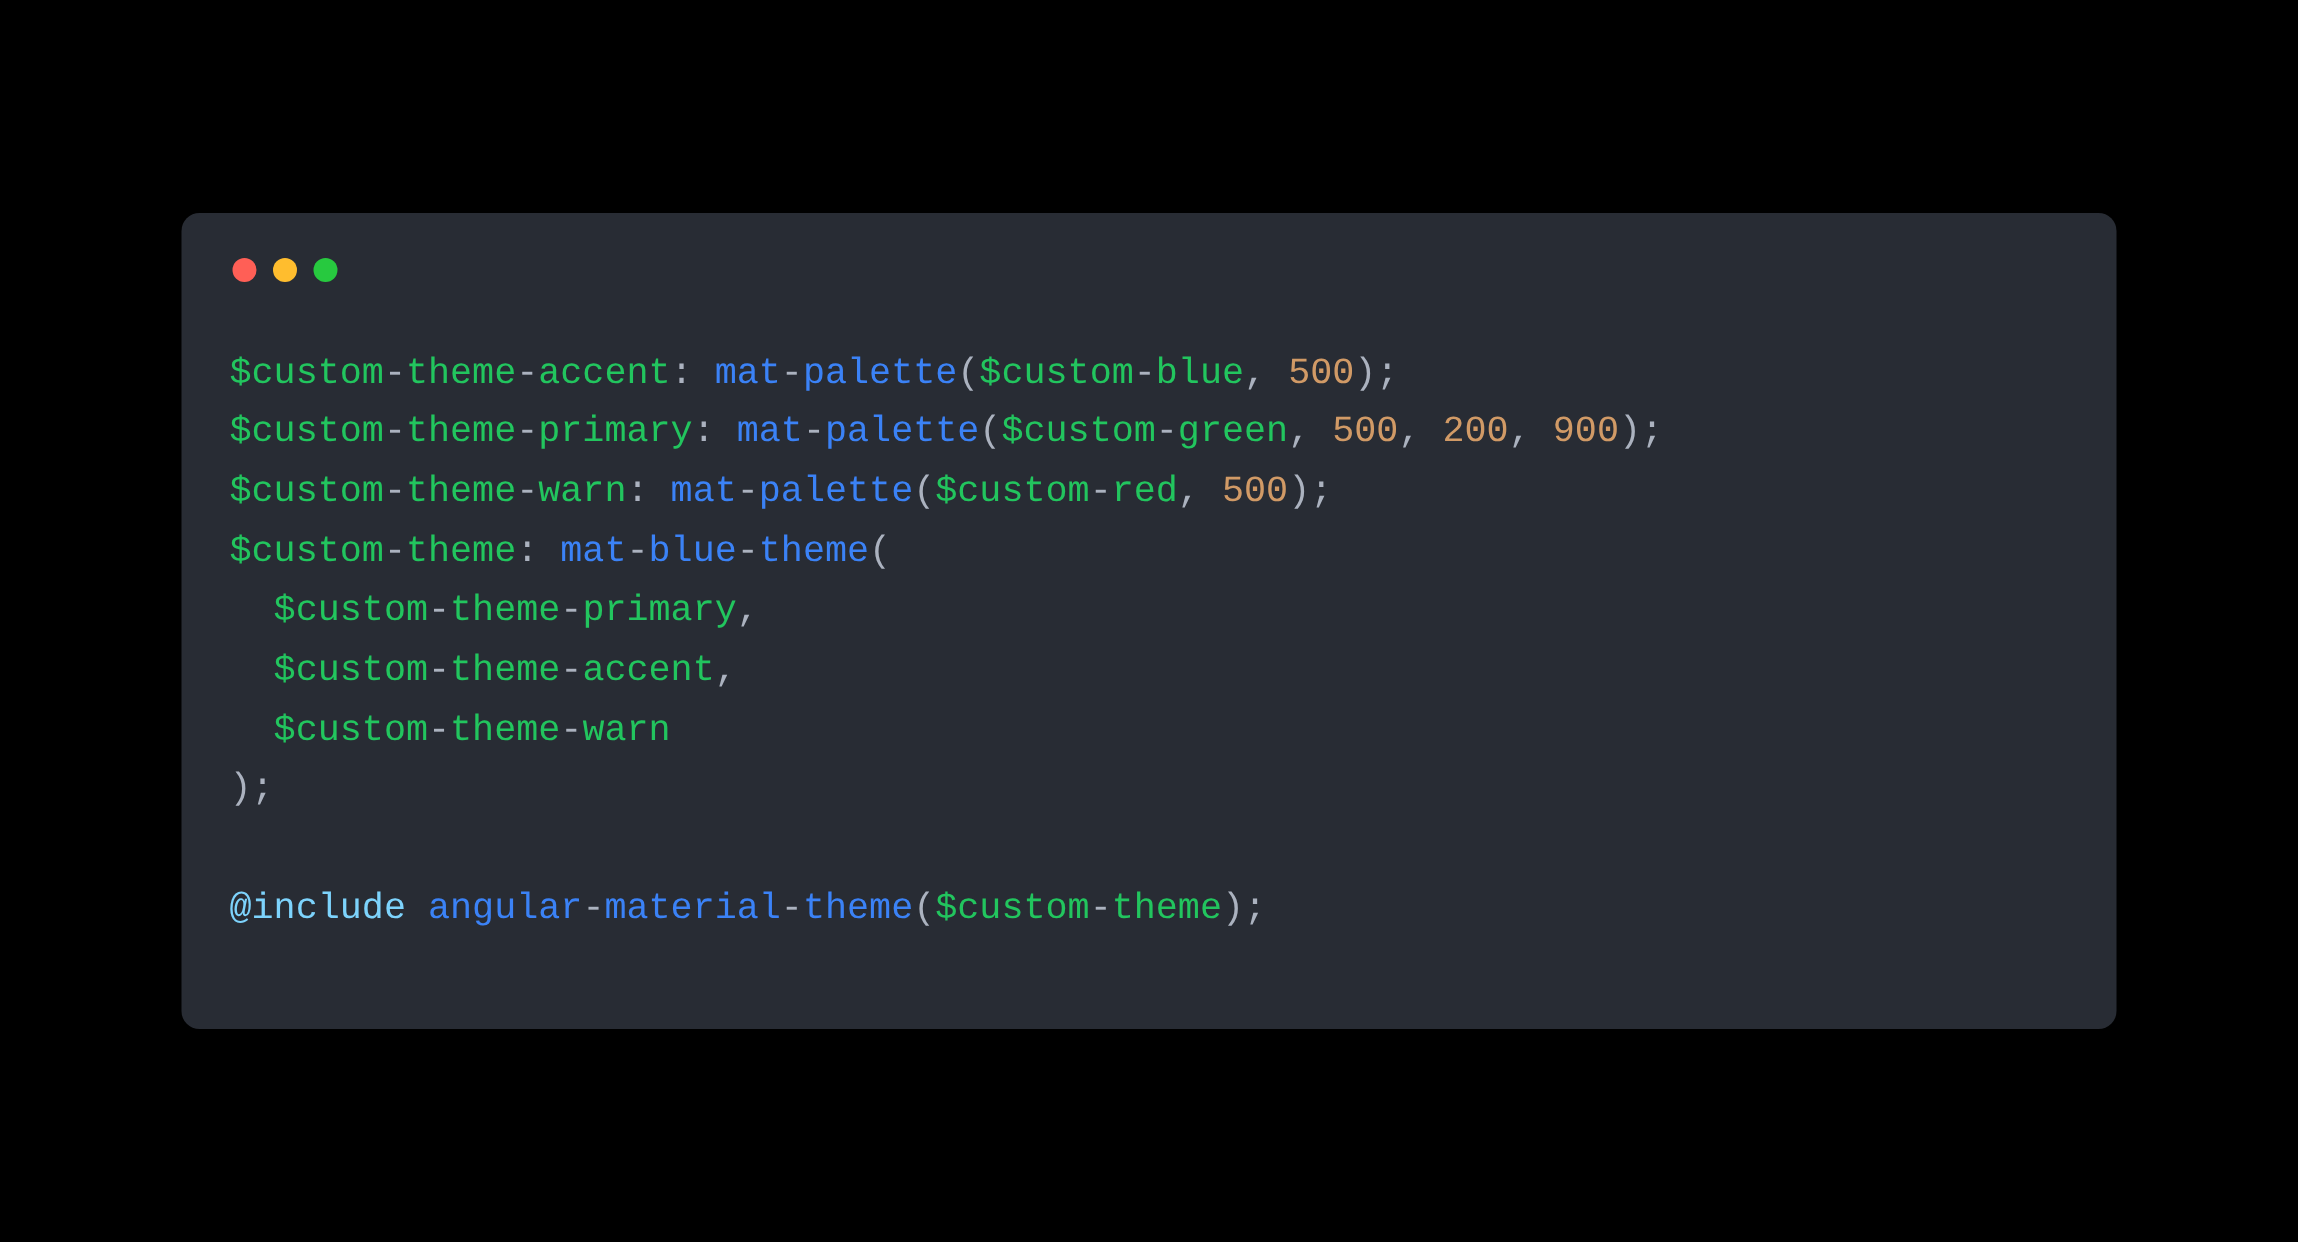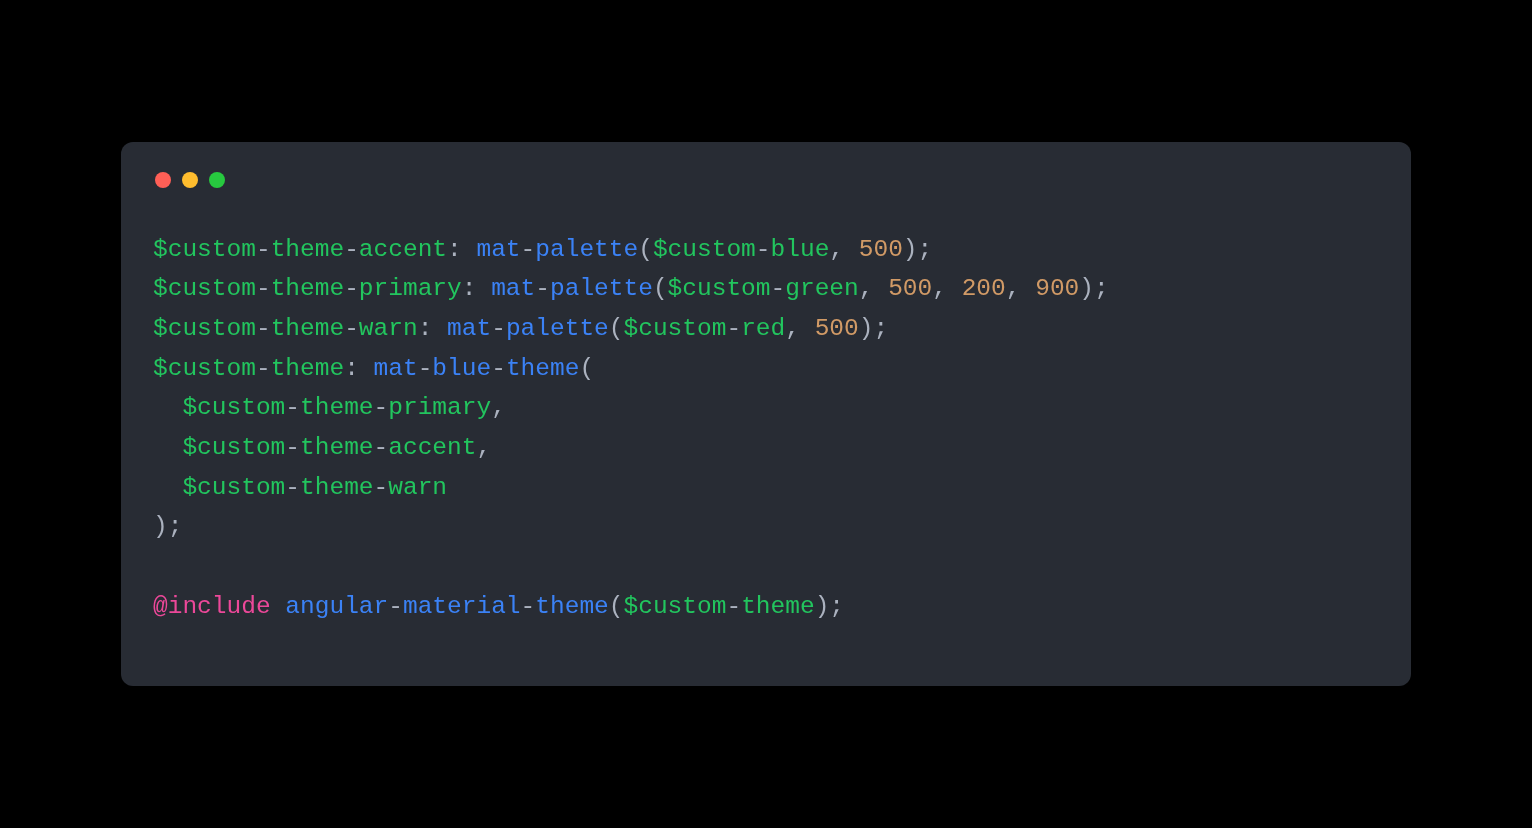--- a/index.html
+++ b/index.html
@@ -39,21 +39,21 @@
     font-size: 24.5px;
     line-height: 1.62;
     font-family: inherit;
     white-space: pre;
     color: #abb2bf;
   }
   .tok-var   { color: #22c55e; }
   .tok-fn    { color: #3b82f6; }
   .tok-num   { color: #d19a66; text-align: right; }
   .tok-punc  { color: #abb2bf; }
-  .tok-kw    { color: #ec4899; }
+  .tok-kw    { color: #7dd3fc; }
 </style>
 </head>
 <body>
 
 <div class="window">
   <div class="titlebar">
     <div class="dot red"></div>
     <div class="dot yellow"></div>
     <div class="dot green"></div>
   </div>

